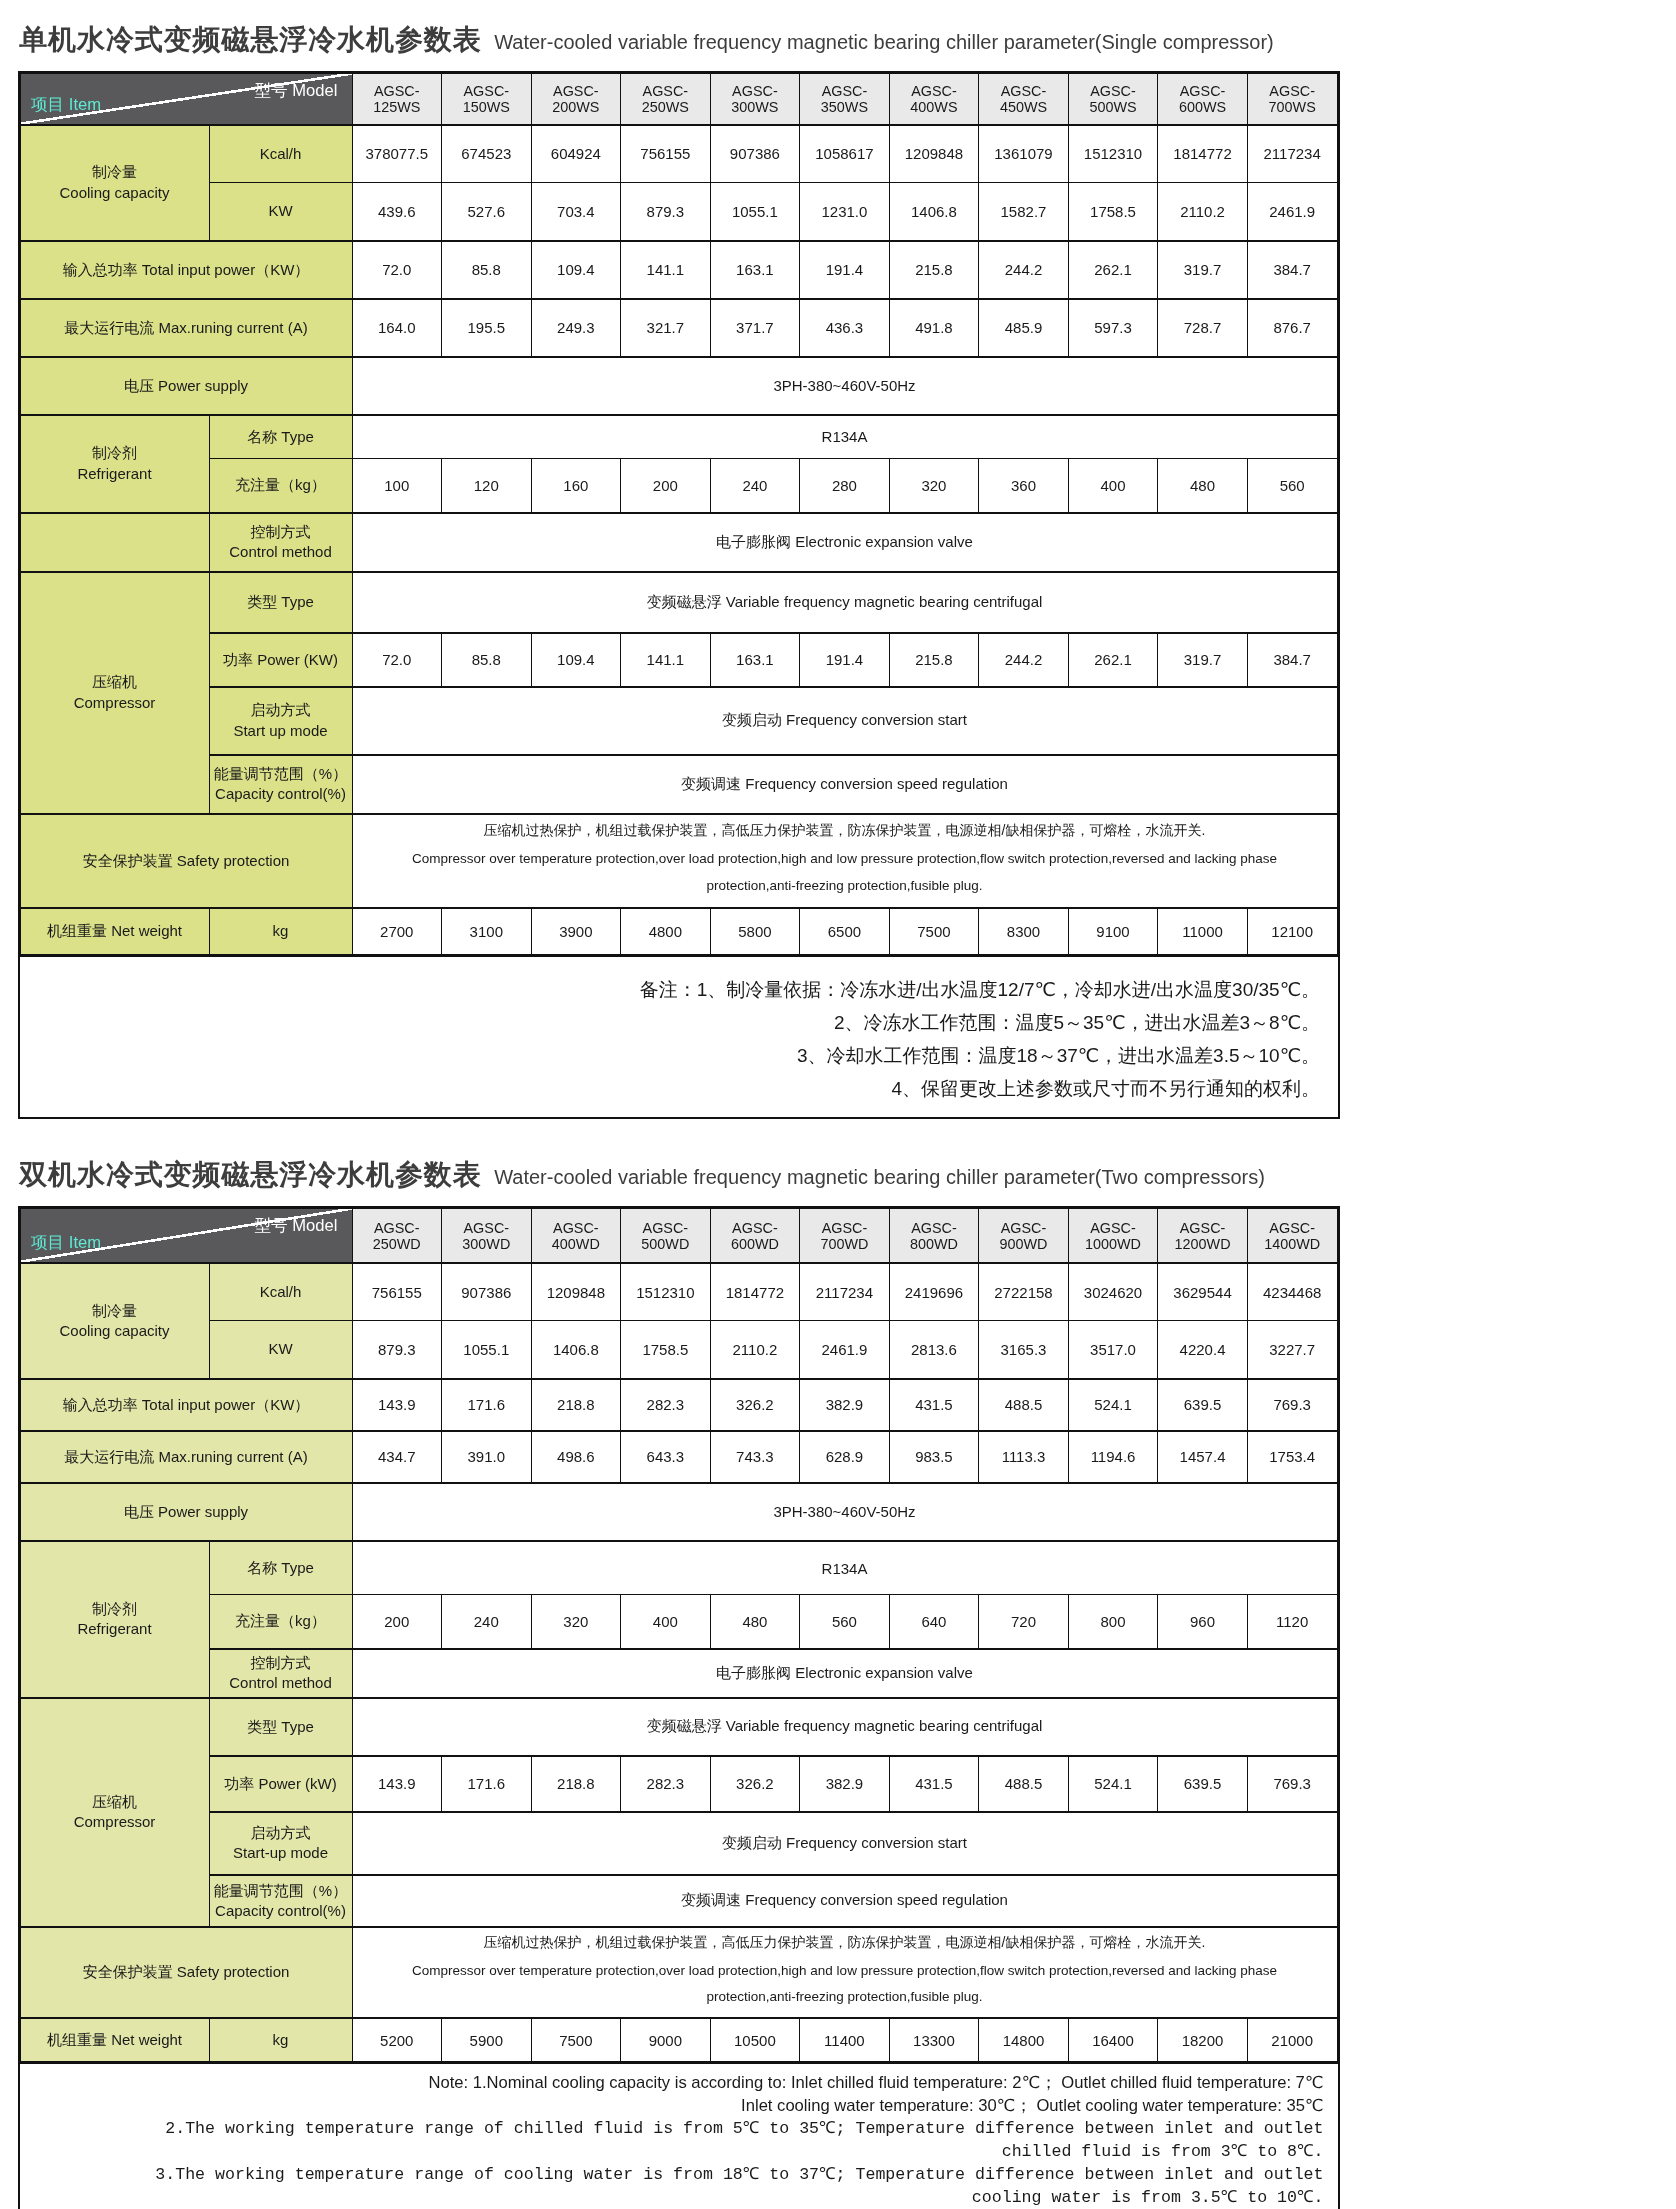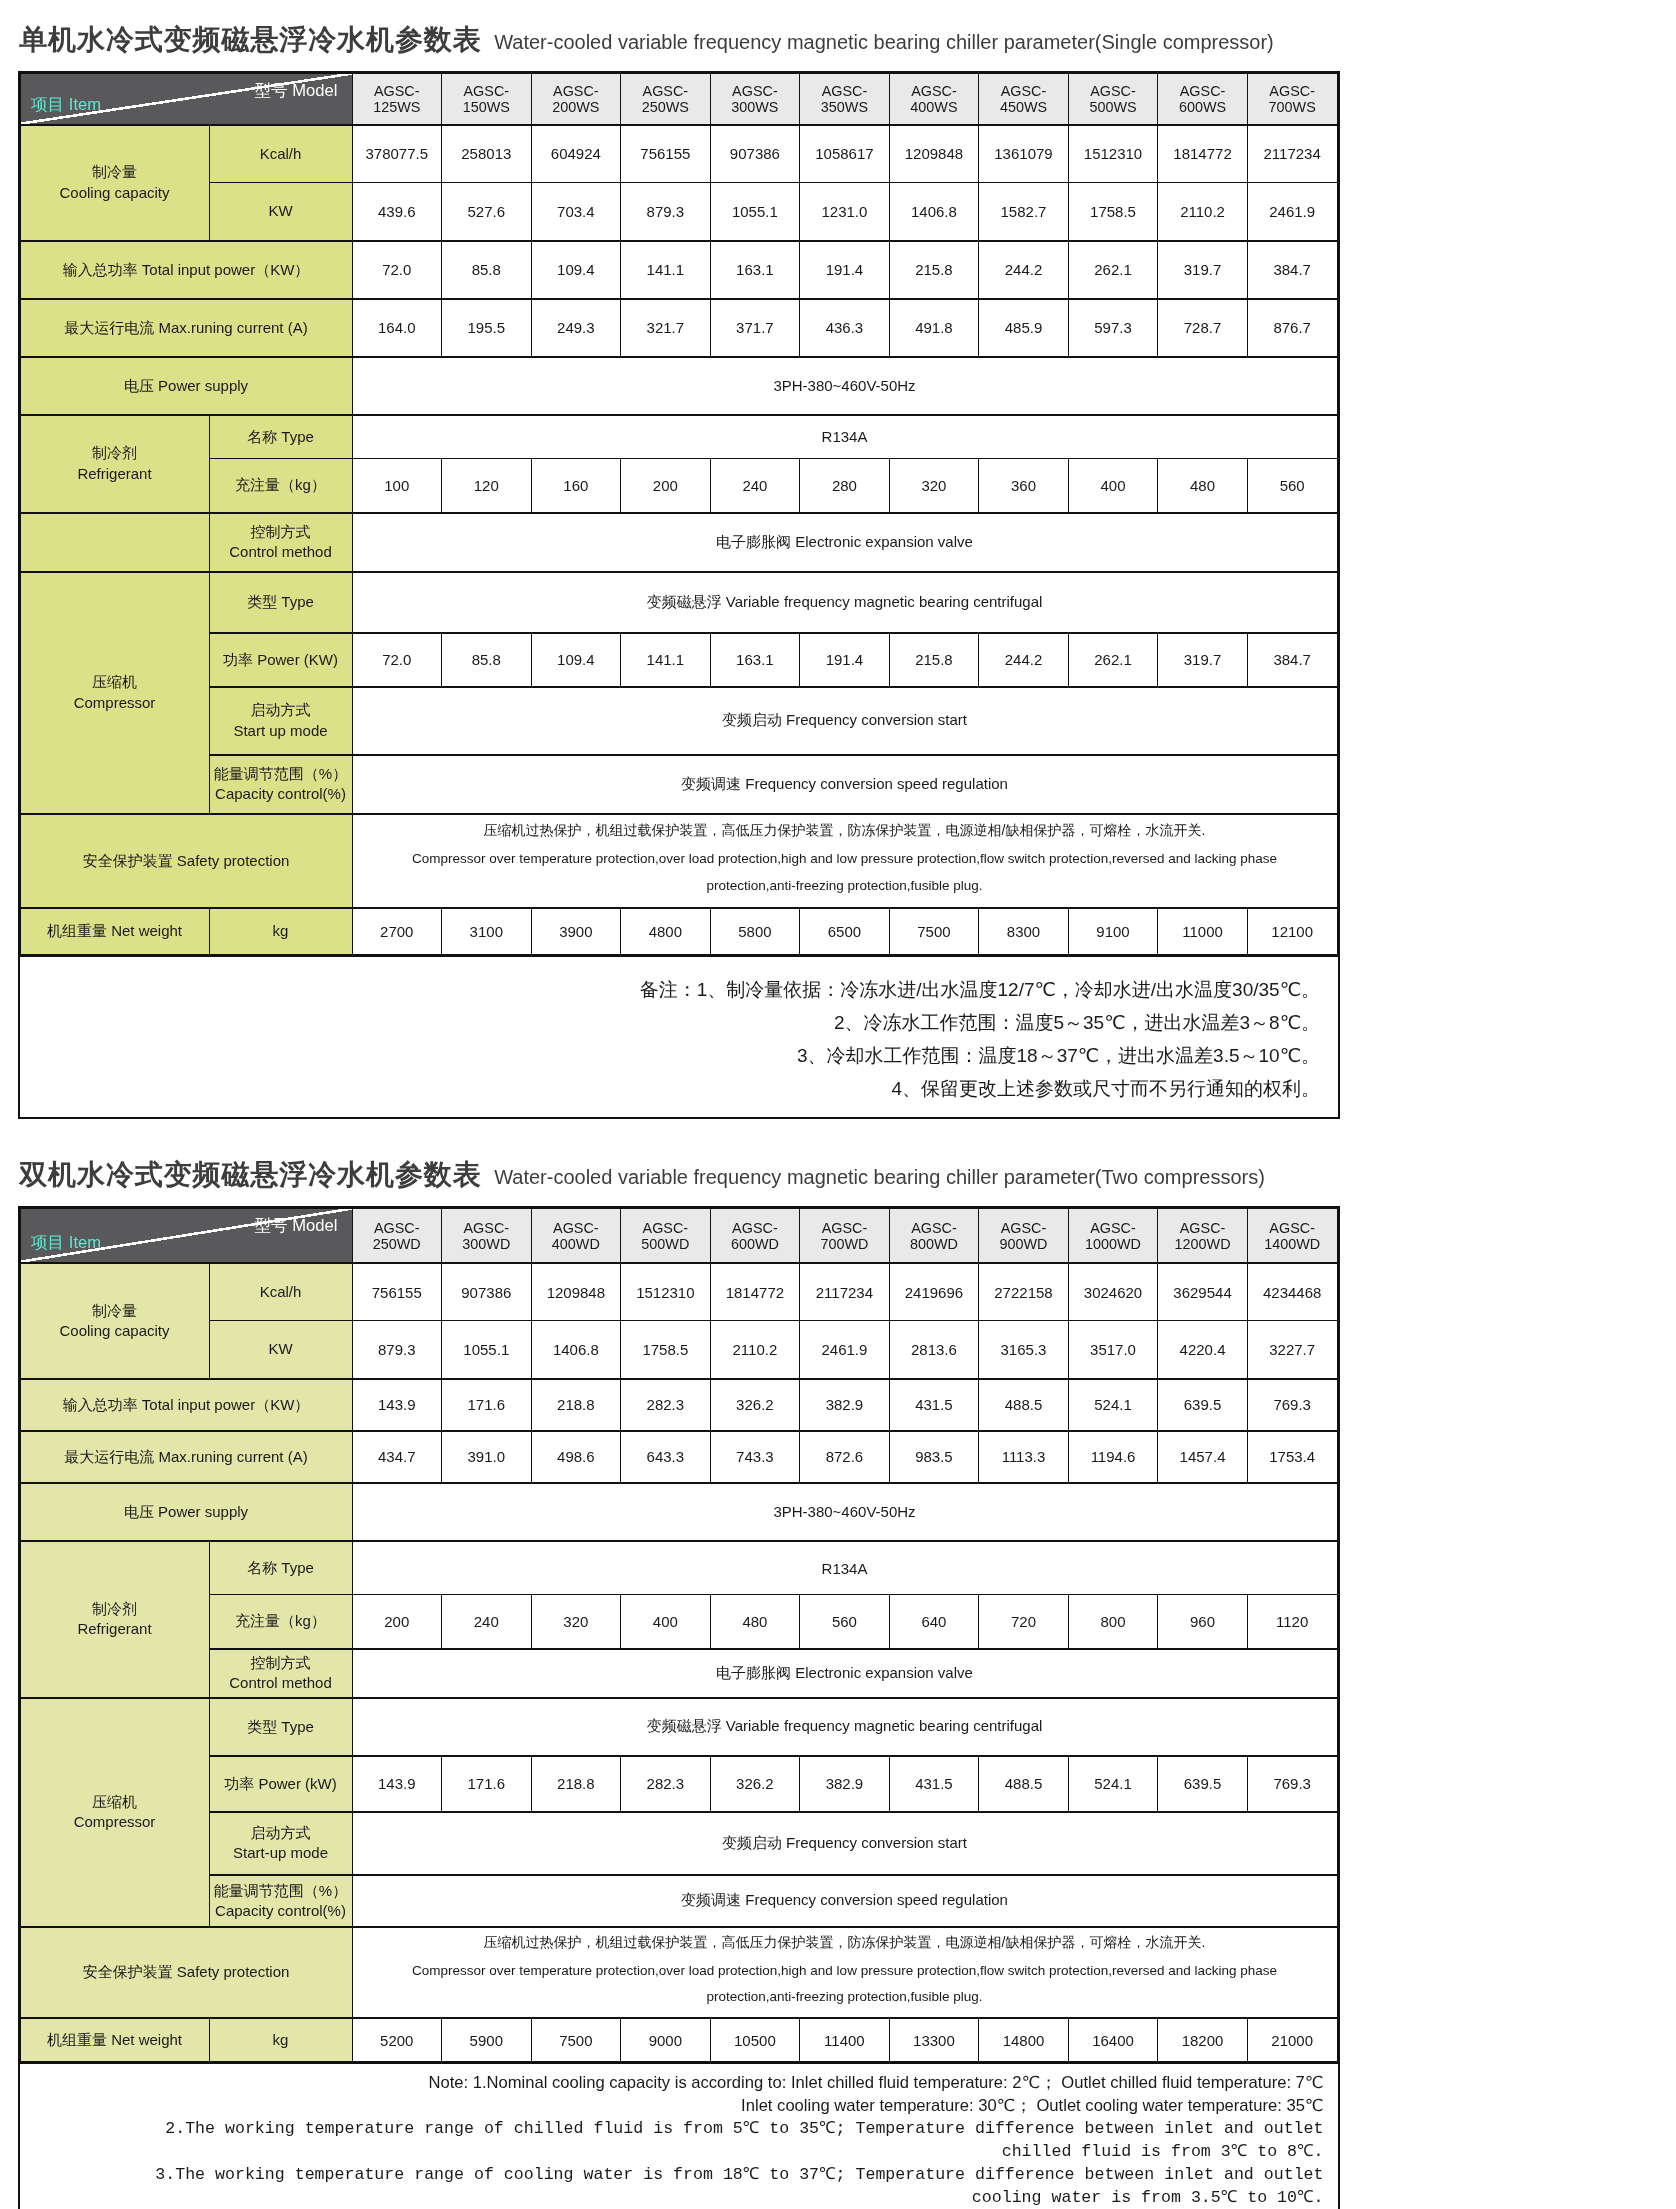--- a/index.html
+++ b/index.html
@@ -80,21 +80,21 @@
           </tr>
 
         <tr style="height:58px" class="gt">
           <td class="lab" rowspan="2">
             <span>制冷量</span><br>
             <span>Cooling capacity</span>
           </td>
           <td class="sub">Kcal/h</td>
 
         <td class="val">378077.5</td>
-            <td class="val">258013</td>
+            <td class="val">674523</td>
             <td class="val">604924</td>
             <td class="val">756155</td>
             <td class="val">907386</td>
             <td class="val">1058617</td>
             <td class="val">1209848</td>
             <td class="val">1361079</td>
             <td class="val">1512310</td>
             <td class="val">1814772</td>
             <td class="val">2117234</td>
           </tr>
@@ -343,21 +343,21 @@
           </tr>
 
         <tr style="height:52px" class="gt">
           <td class="lab" colspan="2">最大运行电流  Max.runing current (A)</td>
 
         <td class="val">434.7</td>
             <td class="val">391.0</td>
             <td class="val">498.6</td>
             <td class="val">643.3</td>
             <td class="val">743.3</td>
-            <td class="val">872.6</td>
+            <td class="val">628.9</td>
             <td class="val">983.5</td>
             <td class="val">1113.3</td>
             <td class="val">1194.6</td>
             <td class="val">1457.4</td>
             <td class="val">1753.4</td>
           </tr>
 
         <tr style="height:58px" class="gt">
           <td class="lab" colspan="2">电压  Power supply</td>
           <td class="span-val" colspan="11">3PH-380~460V-50Hz</td>

